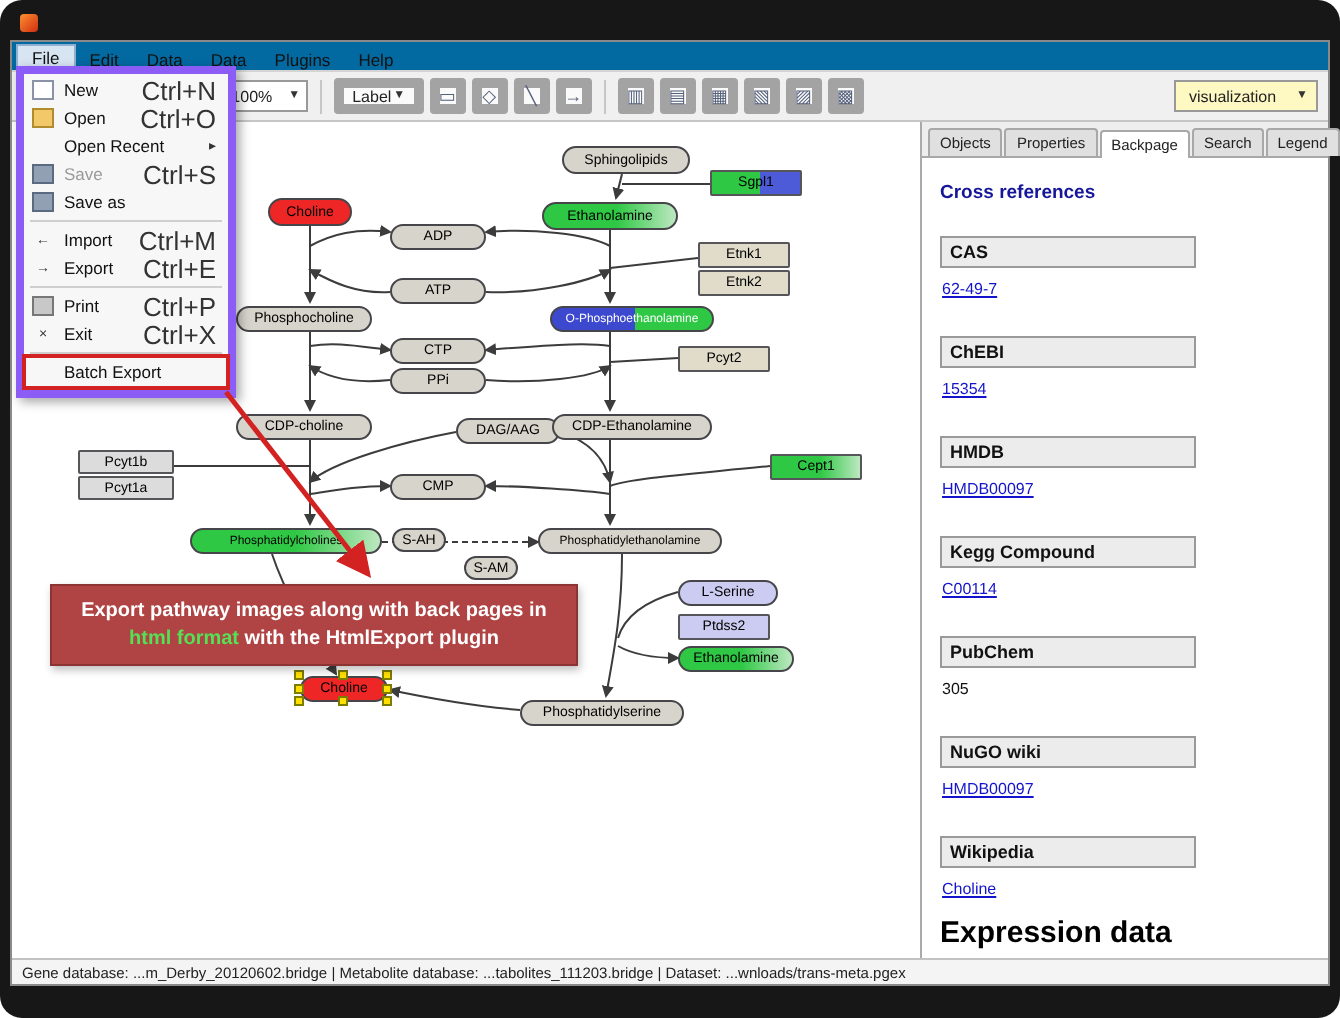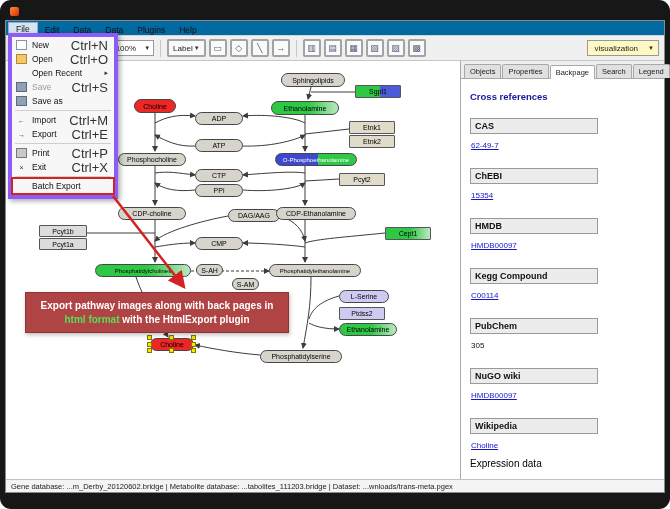--- a/index.html
+++ b/index.html
@@ -7,21 +7,21 @@
   body{font-family:"Liberation Sans","DejaVu Sans",sans-serif;background:#ffffff;position:relative;overflow:hidden}
   .frame{position:absolute;inset:0;background:#171717;border-radius:11px;overflow:hidden}
   .titlebar{position:absolute;top:4px;left:10px;right:10px;height:14px;display:flex;align-items:center;gap:5px}
   .title-ico{width:9px;height:9px;border-radius:2px;background:linear-gradient(135deg,#ff9030,#cf2d10);flex:0 0 9px}
   .title-text{color:#dddddd;font-size:8px;white-space:nowrap;overflow:hidden}
   .app{position:absolute;left:5px;top:20px;right:5px;bottom:16px;background:#f0f0f0;border:1px solid #8a8a8a;display:flex;flex-direction:column}
   .menubar{height:15px;background:#0369a1;border-bottom:1px solid #d4d4d4;display:flex;align-items:flex-end;padding-left:2px}
   .mb-item{font-size:8.5px;padding:2px 7px 0;color:#111}
   .mb-item.active{background:#d7e4f2;border:1px solid #8fb0d0;padding-top:1px}
   .toolbar{height:25px;background:#f0f0f0;border-bottom:1px solid #c6c6c6;display:flex;align-items:center;gap:3px;padding:0 5px;font-size:8px;color:#222}
-  .tb-btn{width:18px;height:18px;border:2px solid #a3a3a3;border-radius:2px;background:#fafafa;display:flex;align-items:center;justify-content:center;font-size:9px;color:#55607a;flex:0 0 auto}
+  .tb-btn{width:18px;height:18px;border:5px solid #a3a3a3;border-radius:2px;background:#fafafa;display:flex;align-items:center;justify-content:center;font-size:9px;color:#55607a;flex:0 0 auto}
   .tb-btn .dd{font-size:6px;margin-left:1px;color:#333}
   .tb-btn.wide{width:auto;padding:0 4px;font-size:8px;color:#222}
   .tb-sep{width:1px;height:17px;background:#c6c6c6;margin:0 3px;flex:0 0 1px}
   .zoom-combo{display:flex;align-items:center;border:1px solid #999;background:#fff;height:16px;padding:0 3px 0 5px;font-size:8px;gap:8px}
   .zoom-combo .dd{font-size:6px;color:#333}
   .vis-combo{margin-left:auto;display:flex;align-items:center;border:1px solid #999;background:#fef9c3;height:16px;padding:0 4px 0 6px;font-size:8px;gap:10px}
   .vis-combo .dd{font-size:6px;color:#333}
   .main{flex:1;display:flex;min-height:0}
   .canvas{flex:1;background:#ffffff;position:relative;overflow:hidden}
   #edge-svg{position:absolute;inset:0;width:100%;height:100%}
@@ -44,21 +44,21 @@
   .sidepanel{width:204px;border-left:1px solid #aaa;background:#eeeeee;display:flex;flex-direction:column}
   .tabs{display:flex;padding:3px 3px 0;gap:1px}
   .tab{font-size:7.5px;padding:2px 5px 1px;background:#e0e0e0;border:1px solid #a8a8a8;border-bottom:none;border-radius:2px 2px 0 0;color:#222;white-space:nowrap}
   .tab.active{background:#fff;position:relative;top:1px;padding-bottom:2px}
   .panel-body{flex:1;background:#ffffff;border-top:1px solid #a8a8a8;padding:6px 9px;overflow:hidden}
   .xref-head{color:#16169a;font-weight:bold;font-size:9.5px;margin:6px 0 0}
   .xr-sec{margin-top:16px}
   .xr-name{width:128px;background:#ececec;border:1px solid #9a9a9a;font-weight:bold;font-size:9px;padding:2px 4px;color:#111}
   .xr-val{font-size:8px;margin:6px 0 0 1px;color:#1414cc;text-decoration:underline;display:inline-block}
   .xr-val.plain{color:#111;text-decoration:none}
-  .expr-head{font-weight:normal;font-size:10px;margin-top:6px;color:#000}
+  .expr-head{font-weight:bold;font-size:15px;margin-top:6px;color:#000}
   .statusbar{height:13px;background:#f4f4f4;border-top:1px solid #c2c2c2;font-size:7.5px;display:flex;align-items:center;padding:0 5px;color:#222;white-space:nowrap;overflow:hidden}
   .filemenu{position:absolute;left:8px;top:33px;width:110px;background:#f7f7f7;border:4px solid #8b5cf6;box-shadow:2px 2px 5px rgba(0,0,0,.35);z-index:50;padding:1px 1px 2px}
   .fm-item{display:flex;align-items:center;height:14px;font-size:8.5px;padding:0 5px 0 3px;gap:5px;color:#111}
   .fm-item.disabled{color:#9a9a9a}
   .fm-item.highlighted{outline:2px solid #d32222;outline-offset:0}
   .fm-icon{width:11px;height:10px;flex:0 0 11px;display:flex;align-items:center;justify-content:center;font-size:7px;color:#333}
   .ic-new{background:#fff;border:1px solid #8a92a8}
   .ic-open{background:#f2c869;border:1px solid #b08c2e}
   .ic-save{background:#92a0b4;border:1px solid #5a6a80}
   .ic-print{background:#c8c8c8;border:1px solid #777}

